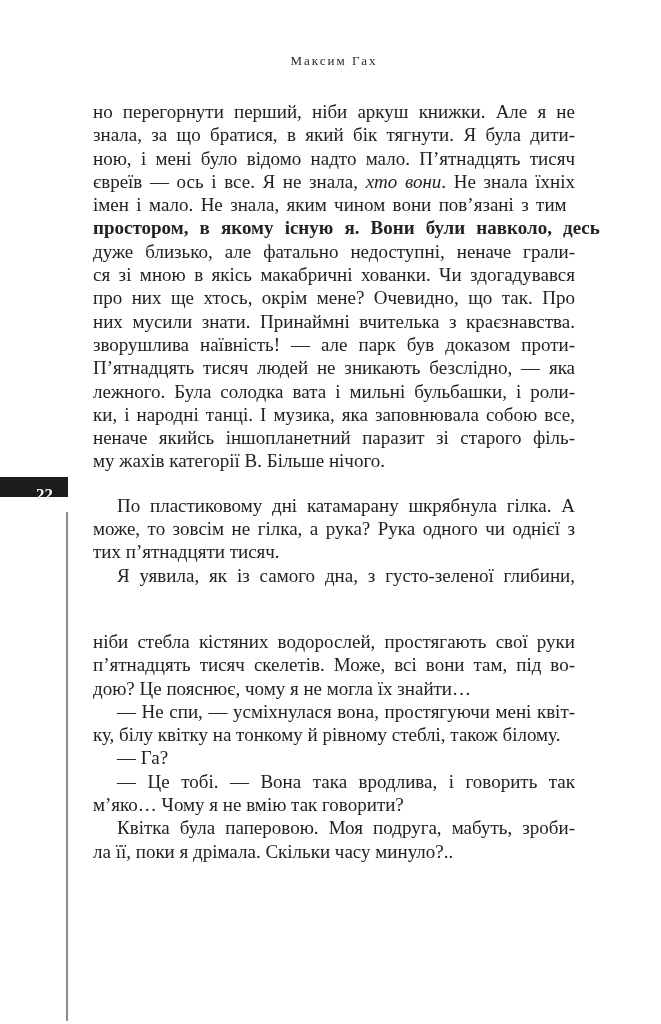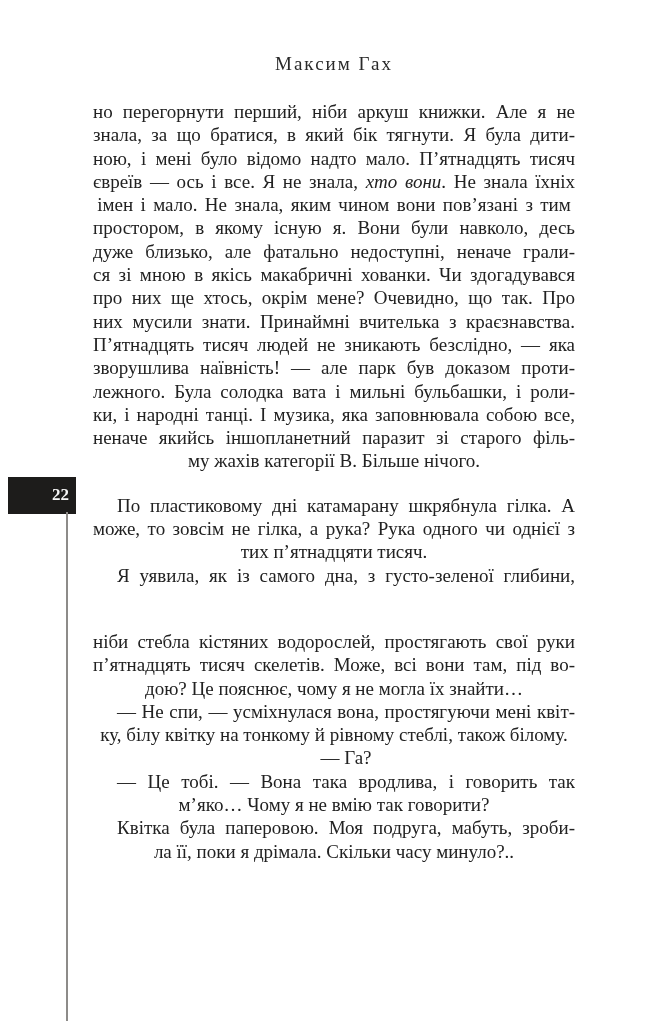--- a/index.html
+++ b/index.html
@@ -10,55 +10,54 @@
     background: #ffffff;
     font-family: "Liberation Serif", "DejaVu Serif", serif;
     overflow: hidden;
   }
   .running-header {
     position: absolute;
     top: 53px;
     left: 93px;
     width: 482px;
     text-align: center;
-    font-size: 19px;
+    font-size: 13px;
     letter-spacing: 2px;
     color: #2a2a2a;
   }
   .body-text {
     position: absolute;
     left: 93px;
     top: 100px;
     width: 482px;
     font-size: 19px;
     line-height: 23.3px;
     color: #222222;
-    text-align: center;
   }
   .paragraph { margin: 0; }
   .paragraph.gap { margin-top: 21px; }
   .line {
     white-space: nowrap;
     height: 23.3px;
   }
   .em { font-style: italic; }
   .indent-spacer { display: inline-block; width: 24px; }
   .page-number-tab {
     position: absolute;
-    left: 8px;
+    left: 0;
     top: 477px;
     width: 68px;
-    height: 37px;
+    height: 20px;
     background: #1d1c1b;
     color: #f6f6f6;
     font-size: 17px;
     font-weight: bold;
     line-height: 35px;
     text-align: right;
-    padding-right: 7px;
+    padding-right: 15px;
     box-sizing: border-box;
     font-family: "Liberation Serif", "DejaVu Serif", serif;
   }
   .margin-rule {
     position: absolute;
     left: 66px;
     top: 512px;
     width: 2px;
     height: 509px;
     background: #8d8b89;
@@ -76,27 +75,27 @@
 
   <div class="margin-rule"></div>
 
   <div class="body-text">
       <div class="paragraph">
         <div class="line" style="word-spacing: 5.42px;"><span>но перегорнути перший, ніби аркуш книжки. Але я не</span></div>
         <div class="line" style="word-spacing: 4.62px;"><span>знала, за що братися, в який бік тягнути. Я була дити-</span></div>
         <div class="line" style="word-spacing: 4.57px;"><span>ною, і мені було відомо надто мало. П’ятнадцять тисяч</span></div>
         <div class="line" style="word-spacing: 2.88px;"><span>євреїв — ось і все. Я не знала, </span><span class="em">хто вони</span><span>. Не знала їхніх</span></div>
         <div class="line" style="word-spacing: 2.66px;"><span>імен і мало. Не знала, яким чином вони пов’язані з тим</span></div>
-        <div class="line" style="word-spacing: 6.38px;"><span>простором, в якому існую я. Вони були навколо, десь</span></div>
+        <div class="line" style="word-spacing: 6.38px; font-weight: bold;"><span>простором, в якому існую я. Вони були навколо, десь</span></div>
         <div class="line" style="word-spacing: 7.23px;"><span>дуже близько, але фатально недоступні, неначе грали-</span></div>
         <div class="line" style="word-spacing: 3.7px;"><span>ся зі мною в якісь макабричні хованки. Чи здогадувався</span></div>
         <div class="line" style="word-spacing: 4.72px;"><span>про них ще хтось, окрім мене? Очевидно, що так. Про</span></div>
         <div class="line" style="word-spacing: 4.79px;"><span>них мусили знати. Принаймні вчителька з краєзнавства.</span></div>
+        <div class="line" style="word-spacing: 6.23px;"><span>зворушлива наївність! — але парк був доказом проти-</span></div>
         <div class="line" style="word-spacing: 4.09px;"><span>П’ятнадцять тисяч людей не зникають безслідно, — яка</span></div>
-        <div class="line" style="word-spacing: 6.23px;"><span>зворушлива наївність! — але парк був доказом проти-</span></div>
         <div class="line" style="word-spacing: 4.28px;"><span>лежного. Була солодка вата і мильні бульбашки, і роли-</span></div>
         <div class="line" style="word-spacing: 2.29px;"><span>ки, і народні танці. І музика, яка заповнювала собою все,</span></div>
         <div class="line" style="word-spacing: 6.67px;"><span>неначе якийсь іншопланетний паразит зі старого філь-</span></div>
         <div class="line lastline"><span>му жахів категорії В. Більше нічого.</span></div>
       </div>
       <div class="paragraph gap">
         <div class="line" style="word-spacing: 5.03px;"><span class="indent-spacer"></span><span>По пластиковому дні катамарану шкрябнула гілка. А</span></div>
         <div class="line" style="word-spacing: 2.73px;"><span>може, то зовсім не гілка, а рука? Рука одного чи однієї з</span></div>
         <div class="line lastline"><span>тих п’ятнадцяти тисяч.</span></div>
       </div>

